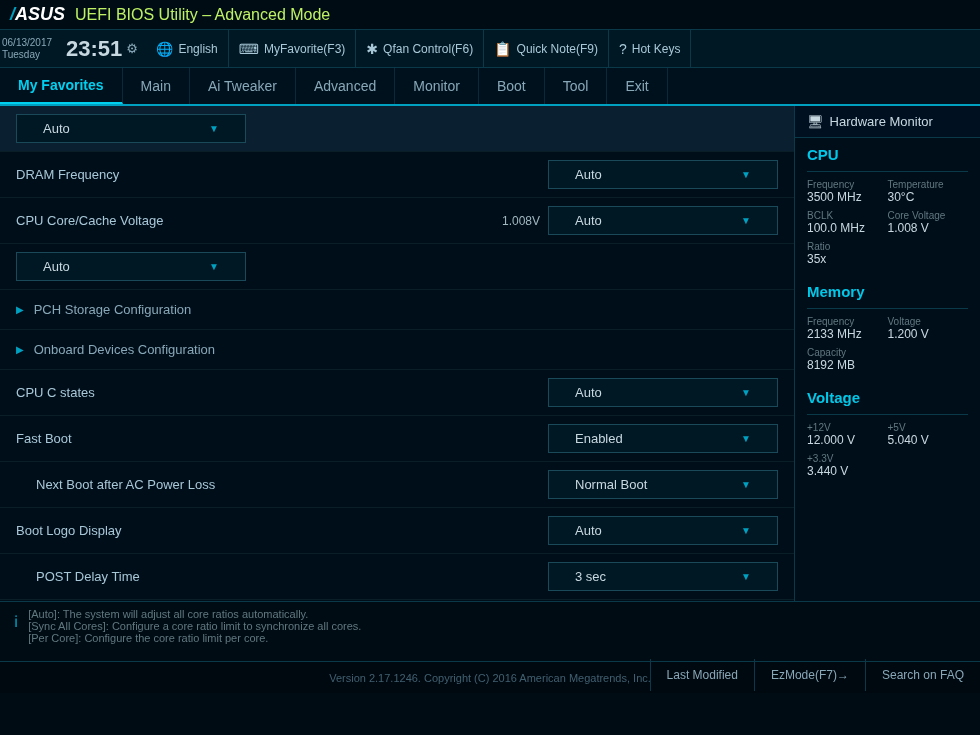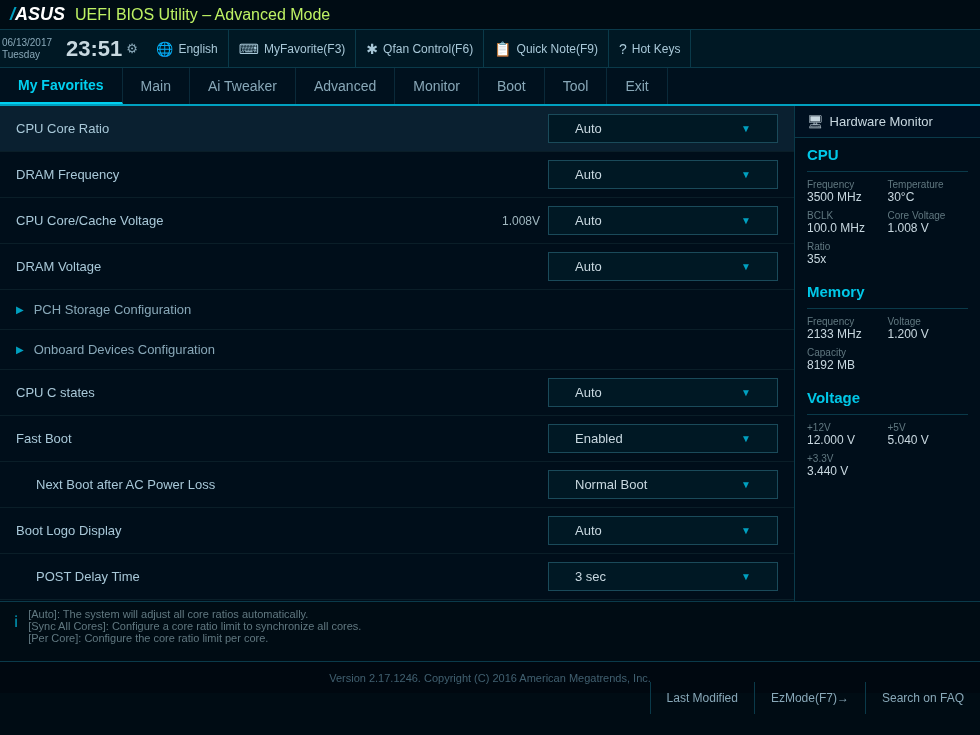--- a/index.html
+++ b/index.html
@@ -229,21 +229,21 @@
       height: 32px;
       display: flex;
       align-items: center;
       justify-content: center;
       font-size: 11px;
       color: #406070;
       border-top: 1px solid #0a3a4a;
     }
     #footer-actions {
       position: absolute;
-      bottom: 21px;
+      bottom: 44px;
       right: 0;
       display: flex;
       align-items: center;
       height: 32px;
     }
     .footer-btn {
       padding: 0 16px;
       height: 100%;
       display: flex;
       align-items: center;
@@ -301,21 +301,20 @@
   <div class="nav-item">Boot</div>
   <div class="nav-item">Tool</div>
   <div class="nav-item">Exit</div>
 </div>
 
 <div id="main-layout" style="height:495px;">
 
   <div id="settings-panel">
 
     <div class="setting-row selected">
-      <span class="setting-label">CPU Core Ratio</span>
       <div class="setting-select">
         <span>Auto</span>
         <span class="select-arrow">▼</span>
       </div>
     </div>
 
     <div class="setting-row">
       <span class="setting-label">DRAM Frequency</span>
       <div class="setting-select">
         <span>Auto</span>
@@ -326,21 +325,20 @@
     <div class="setting-row">
       <span class="setting-label">CPU Core/Cache Voltage</span>
       <span class="setting-value-display">1.008V</span>
       <div class="setting-select">
         <span>Auto</span>
         <span class="select-arrow">▼</span>
       </div>
     </div>
 
     <div class="setting-row">
-      <span class="setting-label">DRAM Voltage</span>
       <div class="setting-select">
         <span>Auto</span>
         <span class="select-arrow">▼</span>
       </div>
     </div>
 
     <div class="section-header">
       <span class="section-arrow">▶</span>
       <span>PCH Storage Configuration</span>
     </div>

